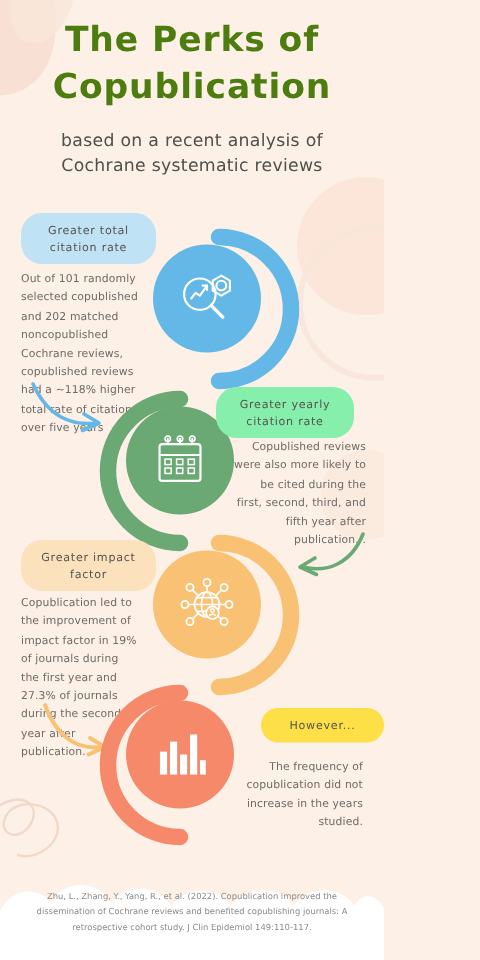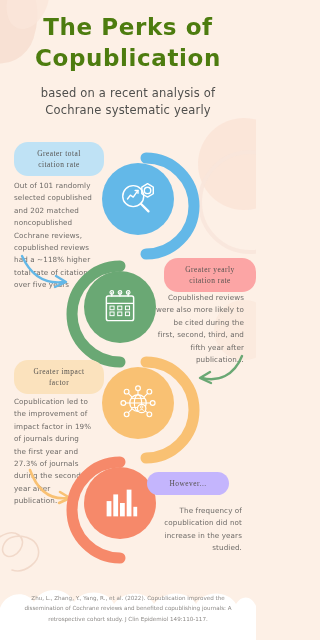--- a/index.html
+++ b/index.html
@@ -40,21 +40,21 @@
     margin-top:14px;font-size:11.5px;line-height:1.45;color:#4f4f4d;
     letter-spacing:.2px;padding:0 16px;
   }
 
   
   .section{position:absolute;width:256px;}
   .circle{position:absolute;border-radius:50%;display:flex;align-items:center;
           justify-content:center;}
 
   .pill{position:absolute;border-radius:14px;padding:6px 10px;
-        font-size:7.4px;line-height:1.5;letter-spacing:.5px;color:#55524f;text-align:center;font-family:Liberation Serif, serif;}
+        font-size:7.4px;line-height:1.5;letter-spacing:.5px;color:#55524f;text-align:center;}
   .body-text{position:absolute;font-size:7.2px;line-height:1.72;color:#6d6a67;letter-spacing:.1px;}
   .body-right{text-align:right;}
 
   
   .arrow{position:absolute;}
 
   
   .footer{position:absolute;left:0;bottom:16px;width:256px;text-align:center;
           font-size:5.6px;line-height:1.85;color:#8d8a87;padding:0 24px;box-sizing:border-box;}
 </style>
@@ -76,21 +76,21 @@
 
   <svg class="cloud-strip" viewBox="0 0 256 62" preserveAspectRatio="none">
     <path d="M0,30 C6,14 26,12 34,24 C42,8 66,8 74,24 C84,10 108,12 114,26
              C124,12 146,12 154,26 C164,12 188,12 196,26 C204,12 228,12 236,26
              C242,16 252,18 256,28 L256,62 L0,62 Z" fill="#ffffff"></path>
   </svg>
 
   <div class="title-wrap">
     <div class="title-l1">The Perks of</div>
     <div class="title-l2">Copublication</div>
-    <div class="subtitle">based on a recent analysis of Cochrane systematic yearly</div>
+    <div class="subtitle">based on a recent analysis of Cochrane systematic reviews</div>
   </div>
 
   <div class="section" style="top:0;left:0;">
     <svg style="position:absolute;left:108px;top:148px;" width="96" height="118" viewBox="0 0 96 118">
       <path d="M38 10 A 44 44 0 1 1 38 106" fill="none" stroke="#63b8e8" stroke-width="11" stroke-linecap="round"></path>
     </svg>
     <div class="circle" style="left:102px;top:163px;width:72px;height:72px;background:#63b8e8;">
       <svg width="42" height="42" viewBox="0 0 44 44">
         <circle cx="17" cy="19" r="11" fill="none" stroke="#ffffff" stroke-width="1.5"></circle>
         <line x1="25" y1="27" x2="33" y2="35" stroke="#ffffff" stroke-width="2.4" stroke-linecap="round"></line>
@@ -123,21 +123,21 @@
         <circle cx="22" cy="6" r="2" fill="none" stroke="#ffffff" stroke-width="1.2"></circle>
         <circle cx="31" cy="6" r="2" fill="none" stroke="#ffffff" stroke-width="1.2"></circle>
         <rect x="11" y="21" width="4.5" height="4" fill="none" stroke="#ffffff" stroke-width="1.1"></rect>
         <rect x="19.5" y="21" width="4.5" height="4" fill="none" stroke="#ffffff" stroke-width="1.1"></rect>
         <rect x="28" y="21" width="4.5" height="4" fill="none" stroke="#ffffff" stroke-width="1.1"></rect>
         <rect x="11" y="27.5" width="4.5" height="4" fill="none" stroke="#ffffff" stroke-width="1.1"></rect>
         <rect x="19.5" y="27.5" width="4.5" height="4" fill="none" stroke="#ffffff" stroke-width="1.1"></rect>
         <rect x="28" y="27.5" width="4.5" height="4" fill="none" stroke="#ffffff" stroke-width="1.1"></rect>
       </svg>
     </div>
-    <div class="pill" style="right:0;top:258px;width:72px;background:#fca5a5;">Greater yearly citation rate</div>
+    <div class="pill" style="right:20px;top:258px;width:72px;background:#86efac;">Greater yearly citation rate</div>
     <div class="body-text body-right" style="right:12px;top:292px;width:88px;">Copublished reviews were also more likely to be cited during the first, second, third, and fifth year after publication...</div>
     <svg class="arrow" style="right:10px;top:352px;" width="52" height="40" viewBox="0 0 52 40">
       <path d="M48 4 C 40 24, 24 30, 8 26" fill="none" stroke="#6aa874" stroke-width="2.4" stroke-linecap="round"></path>
       <path d="M16 20 L6 26 L17 31" fill="none" stroke="#6aa874" stroke-width="2.4" stroke-linecap="round" stroke-linejoin="round"></path>
     </svg>
   </div>
 
   <div class="section" style="top:0;left:0;">
     <svg style="position:absolute;left:108px;top:352px;" width="96" height="118" viewBox="0 0 96 118">
       <path d="M38 10 A 44 44 0 1 1 38 106" fill="none" stroke="#f9c173" stroke-width="11" stroke-linecap="round"></path>
@@ -186,19 +186,19 @@
     </svg>
     <div class="circle" style="left:84px;top:467px;width:72px;height:72px;background:#f6896a;">
       <svg width="42" height="42" viewBox="0 0 44 44">
         <rect x="8" y="20" width="5" height="16" fill="#ffffff"></rect>
         <rect x="15" y="13" width="5" height="23" fill="#ffffff"></rect>
         <rect x="22" y="22" width="5" height="14" fill="#ffffff"></rect>
         <rect x="29" y="8" width="5" height="28" fill="#ffffff"></rect>
         <rect x="36" y="26" width="4" height="10" fill="#ffffff"></rect>
       </svg>
     </div>
-    <div class="pill" style="right:27px;top:472px;width:62px;background:#c4b5fd;">However...</div>
+    <div class="pill" style="right:0;top:472px;width:62px;background:#fde047;">However...</div>
     <div class="body-text body-right" style="right:14px;top:505px;width:78px;">The frequency of copublication did not increase in the years studied.</div>
   </div>
 
   <div class="footer">Zhu, L., Zhang, Y., Yang, R., et al. (2022). Copublication improved the dissemination of Cochrane reviews and benefited copublishing journals: A retrospective cohort study. J Clin Epidemiol 149:110-117.</div>
 
 </div>
 
 </body></html>

